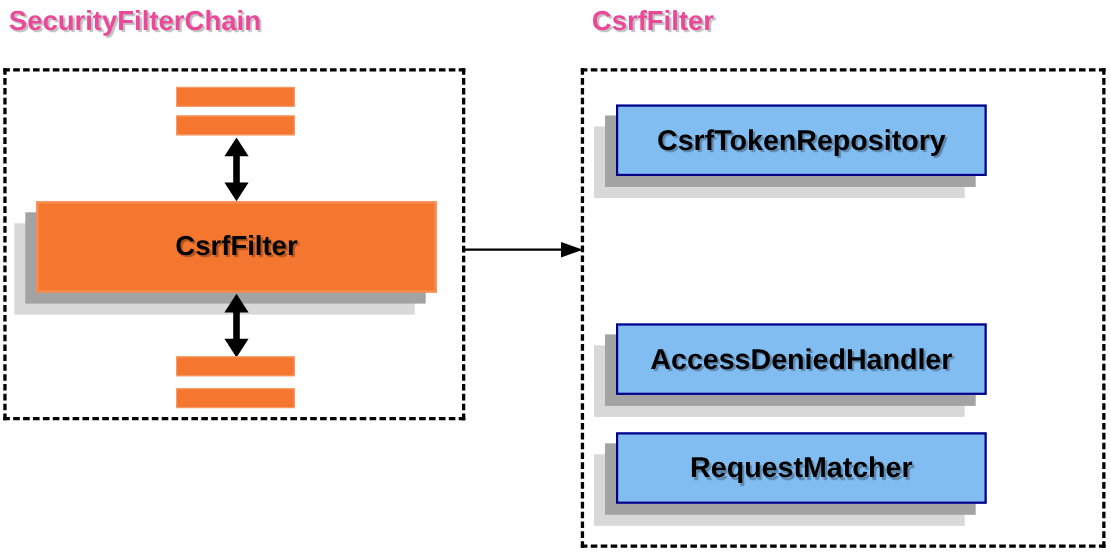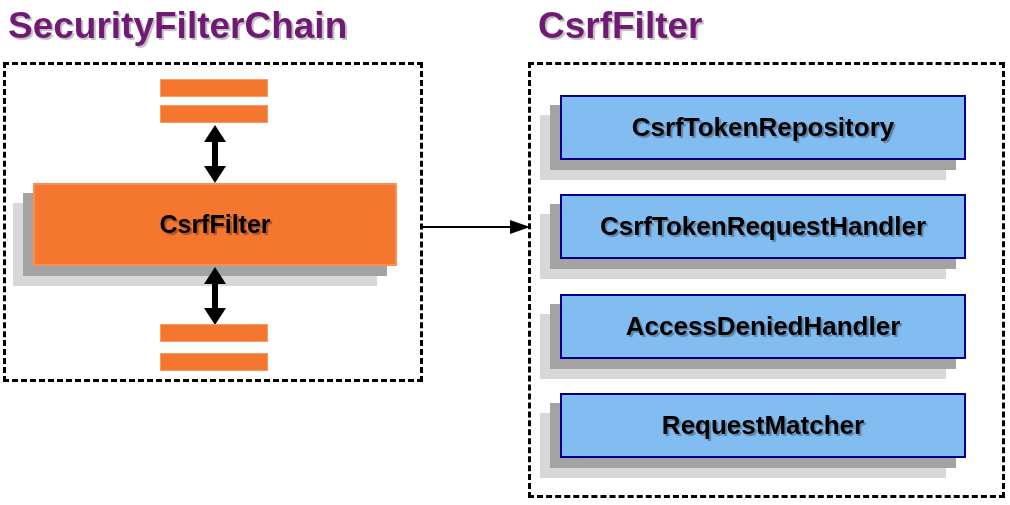--- a/index.html
+++ b/index.html
@@ -10,23 +10,23 @@
   }
   #canvas {
     position: relative;
     width: 1010px;
     height: 505px;
     background: #ffffff;
     overflow: hidden;
   }
   .diagram-title {
     position: absolute;
-    font-size: 37px;
+    font-size: 25px;
     font-weight: bold;
-    color: #701a75;
+    color: #ec4899;
     text-shadow: 2px 2px 1px rgba(0,0,0,0.25);
     white-space: nowrap;
   }
   .dashed-box {
     position: absolute;
     border: 3px dashed #000000;
     box-sizing: border-box;
     background: transparent;
   }
   .orange-bar {
@@ -53,21 +53,21 @@
   }
   .node-label {
     font-size: 25px;
     font-weight: bold;
     color: #000000;
     text-shadow: 2px 2px 1px rgba(0,0,0,0.3);
   }
   .blue-node {
     position: absolute;
     left: 560px;
-    width: 406px;
+    width: 337px;
     height: 65px;
     background: #82BDF2;
     border: 2px solid #00008B;
     box-sizing: border-box;
     box-shadow: -10px 10px 0 0 #A3A3A3, -20px 20px 0 0 #D8D8D8;
     display: flex;
     align-items: center;
     justify-content: center;
   }
   .blue-node .node-label {
@@ -115,23 +115,20 @@
     <line x1="0" y1="10" x2="92" y2="10" stroke="#000000" stroke-width="2"></line>
     <polygon points="90,3 110,10 90,17" fill="#000000"></polygon>
   </svg>
 
   <div class="dashed-box" style="left:528px; top:62px; width:477px; height:436px;"></div>
 
   <div class="blue-node" style="top:95px;">
     <span class="node-label">CsrfTokenRepository</span>
   </div>
 
-  <div class="blue-node" style="top:194px;">
-    <span class="node-label">CsrfTokenRequestHandler</span>
-  </div>
 
   <div class="blue-node" style="top:393px;">
     <span class="node-label">RequestMatcher</span>
   </div>
 
   <div class="blue-node" style="top:294px;">
     <span class="node-label">AccessDeniedHandler</span>
   </div>
 
 </div>

